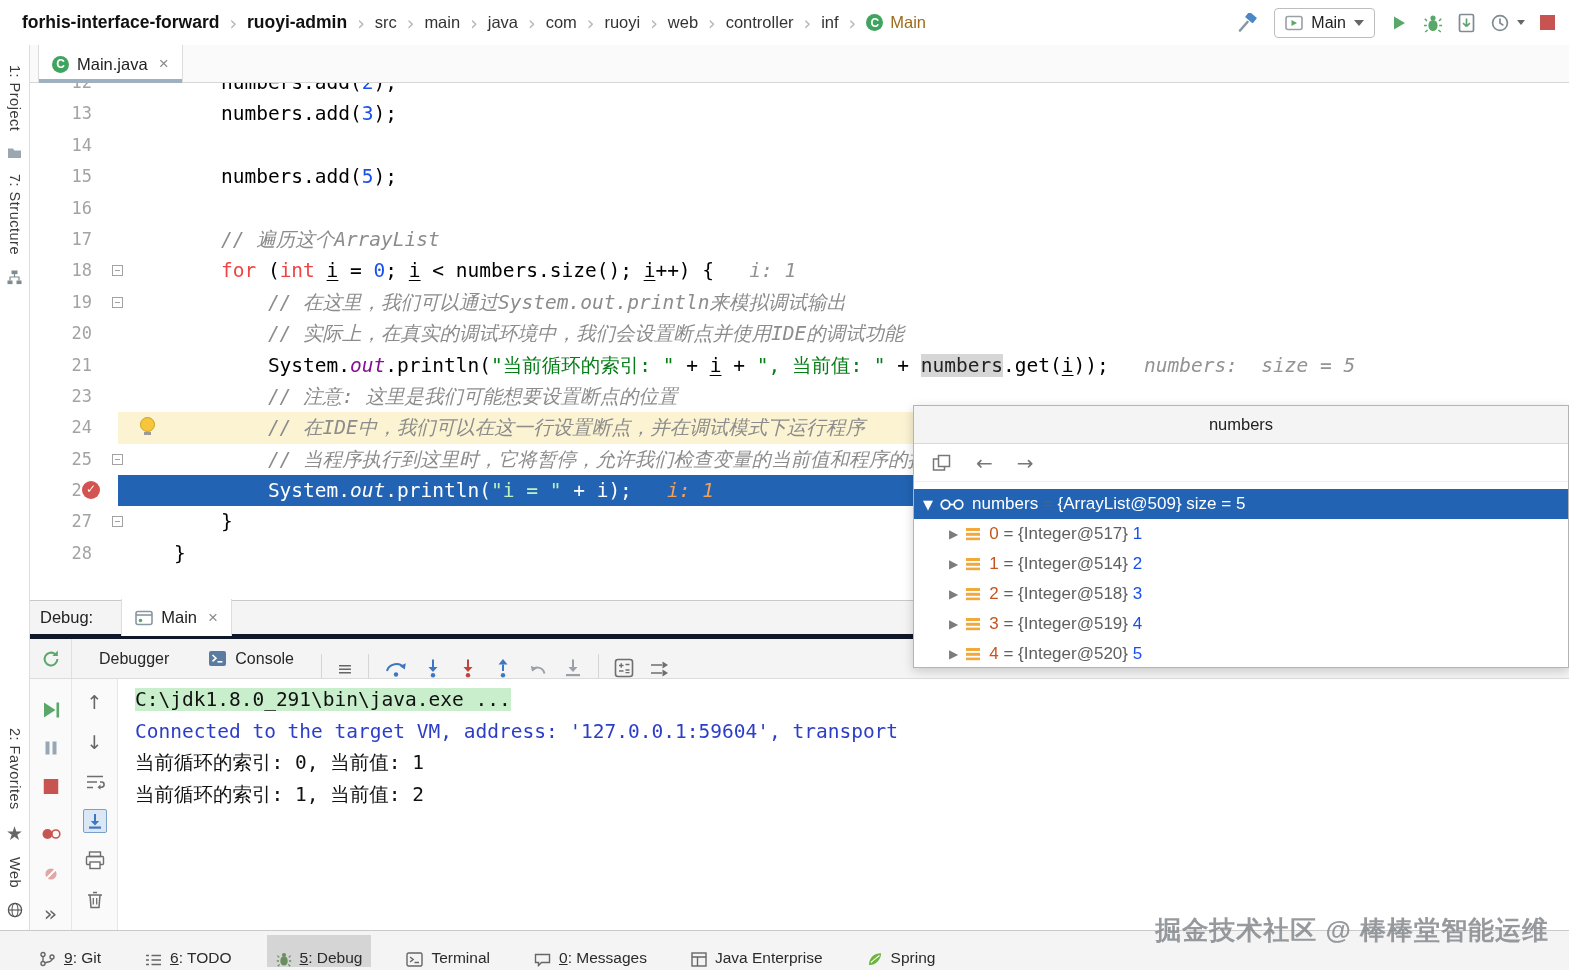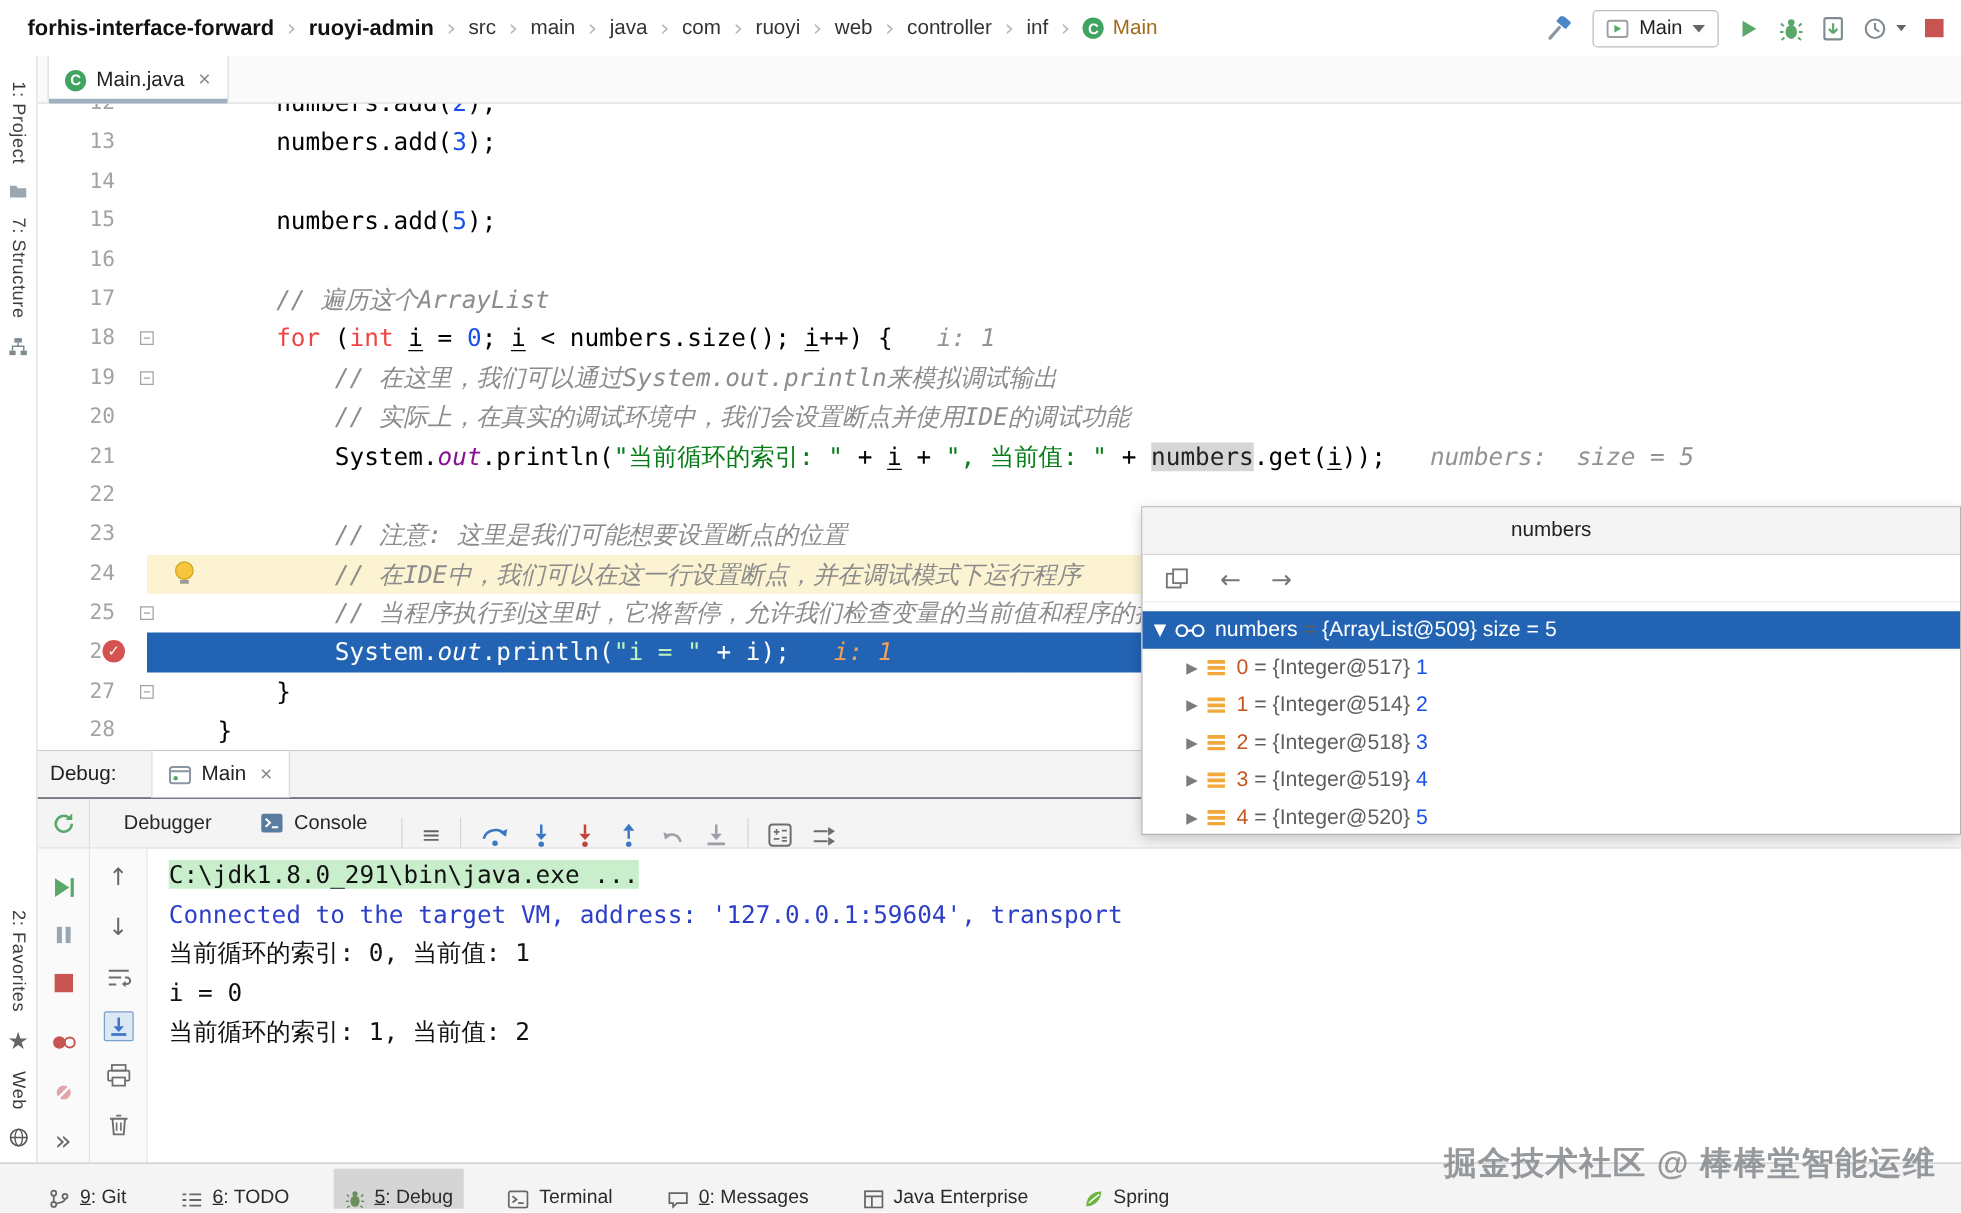--- a/index.html
+++ b/index.html
@@ -49,21 +49,21 @@
 .s-cmt{color:#8c8c8c;font-style:italic}
 .s-field{color:#871094;font-style:italic}
 .s-varu{color:#000;text-decoration:underline;text-underline-offset:3px}
 .s-hl{background:#d6d6d6}
 .s-hint{color:#939393;font-style:italic}
 .s-hintA{color:#f5a058;font-style:italic}
 .s-w{color:#fff}.s-fieldw{color:#fff;font-style:italic}.s-strw{color:#bdf2bd}
 
 
 .debug{position:absolute;left:30px;top:600px;width:1539px;height:330px;background:#fff;border-top:1px solid #c9c9c9}
-.dbg-header{height:38px;background:#f4f4f4;border-bottom:1px solid #0f172a;display:flex;align-items:center;padding-left:10px;font-size:16.5px;color:#222}
+.dbg-header{height:38px;background:#f4f4f4;border-bottom:5px solid #0f172a;display:flex;align-items:center;padding-left:10px;font-size:16.5px;color:#222}
 .dbg-tab{display:flex;align-items:center;gap:8px;height:37px;padding:0 13px;background:#fff;border-left:1px solid #dcdcdc;border-right:1px solid #dcdcdc;margin-left:28px;cursor:pointer}
 .dbg-toolbar{height:40px;background:#f4f4f4;border-bottom:1px solid #dcdcdc;display:flex;align-items:flex-end;gap:15px}
 .tb-first{width:42px;height:100%;display:flex;align-items:center;justify-content:center;border-right:1px solid #e0e0e0;flex:0 0 auto}
 .view-tab{display:flex;align-items:center;gap:8px;padding:0 12px;height:100%;font-size:16px;color:#262626;cursor:pointer}
 .vsep{width:1px;height:24px;background:#d5d5d5;flex:0 0 auto}
 .dbg-body{position:relative;height:251px;background:#fff}
 .col1{position:absolute;left:0;top:0;width:42px;height:100%;border-right:1px solid #e6e6e6;background:#fafafa}
 .col2{position:absolute;left:42px;top:0;width:46px;height:100%;border-right:1px solid #e6e6e6;background:#fafafa}
 .col-ic{position:absolute;left:50%;transform:translateX(-50%);cursor:pointer}
 .pressed{border:1px solid #7ba0c8;background:#dce7f5;padding:2px;border-radius:2px}
@@ -255,24 +255,20 @@
         </div>
         <div class="code-row">
           <div class="gut-num">20</div>
           <div class="code-text"><span class="s-cmt">            // 实际上，在真实的调试环境中，我们会设置断点并使用IDE的调试功能</span></div>
         </div>
         <div class="code-row">
           <div class="gut-num">21</div>
           <div class="code-text"><span class="s-p">            System.</span><span class="s-field">out</span><span class="s-p">.println(</span><span class="s-str">"当前循环的索引: "</span><span class="s-p"> + </span><span class="s-varu">i</span><span class="s-p"> + </span><span class="s-str">", 当前值: "</span><span class="s-p"> + </span><span class="s-hl">numbers</span><span class="s-p">.get(</span><span class="s-varu">i</span><span class="s-p">));</span><span class="s-hint">   numbers:  size = 5</span></div>
         </div>
         <div class="code-row">
-          <div class="gut-num">22</div>
-          <div class="code-text"></div>
-        </div>
-        <div class="code-row">
           <div class="gut-num">23</div>
           <div class="code-text"><span class="s-cmt">            // 注意: 这里是我们可能想要设置断点的位置</span></div>
         </div>
         <div class="code-row warm">
           <div class="gut-num">24</div>
           <div class="bulb"></div>
           <div class="code-text"><span class="s-cmt">            // 在IDE中，我们可以在这一行设置断点，并在调试模式下运行程序</span></div>
         </div>
         <div class="code-row">
           <div class="gut-num">25</div>
@@ -454,21 +450,20 @@
               <path d="M1 4h14M6 1.5h4" stroke="#6e6e6e" stroke-width="1.5"></path>
               <path d="M3 4l1 12.5h8L13 4" fill="none" stroke="#6e6e6e" stroke-width="1.5"></path>
               <path d="M6.3 7v6.5M9.7 7v6.5" stroke="#6e6e6e" stroke-width="1.3"></path>
             </svg>
           </span>
         </div>
       <div class="console">
           <div class="cline c-cmd"><span class="cmd-hl">C:\jdk1.8.0_291\bin\java.exe ...</span></div>
           <div class="cline c-sys">Connected to the target VM, address: '127.0.0.1:59604', transport</div>
           <div class="cline c-out">当前循环的索引: 0, 当前值: 1</div>
-          <div class="cline c-out">i = 0</div>
           <div class="cline c-out">当前循环的索引: 1, 当前值: 2</div>
         </div>
     </div>
   </div>
 
   <div class="statusbar">
       <div class="sb-item">
         <span class="ic">
           <svg width="17" height="16" viewBox="0 0 17 16">
             <circle cx="4" cy="3.5" r="2" fill="none" stroke="#666" stroke-width="1.4"></circle>

